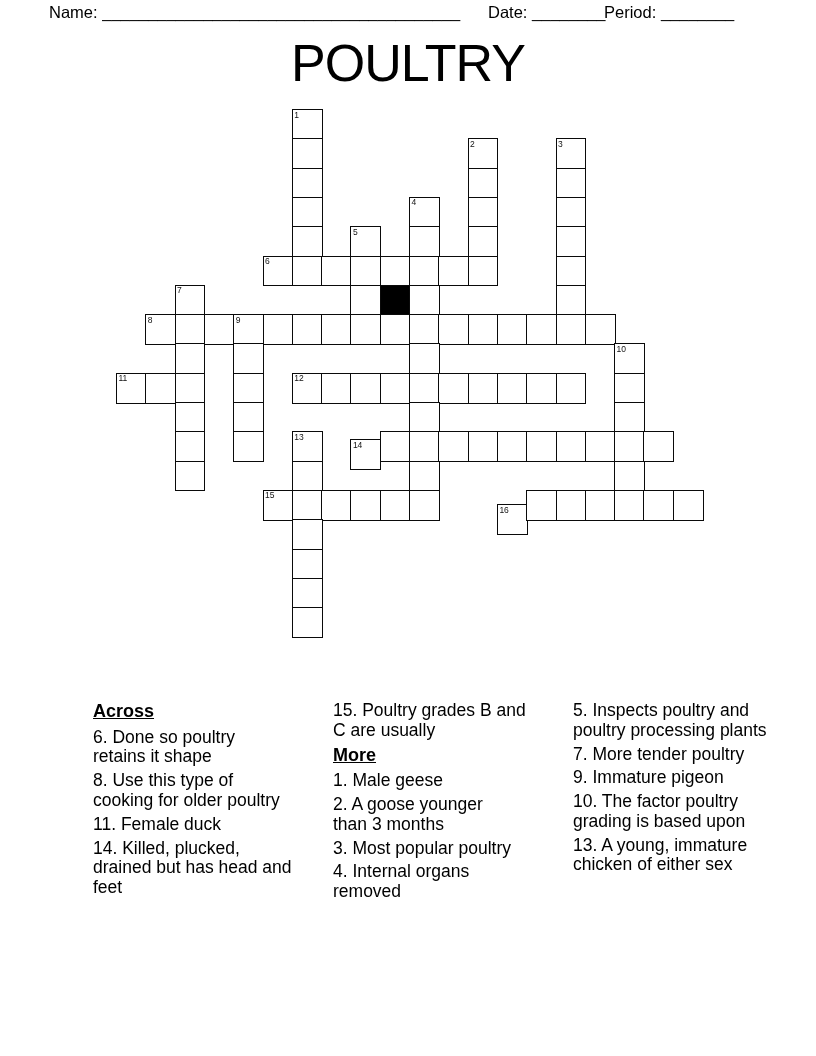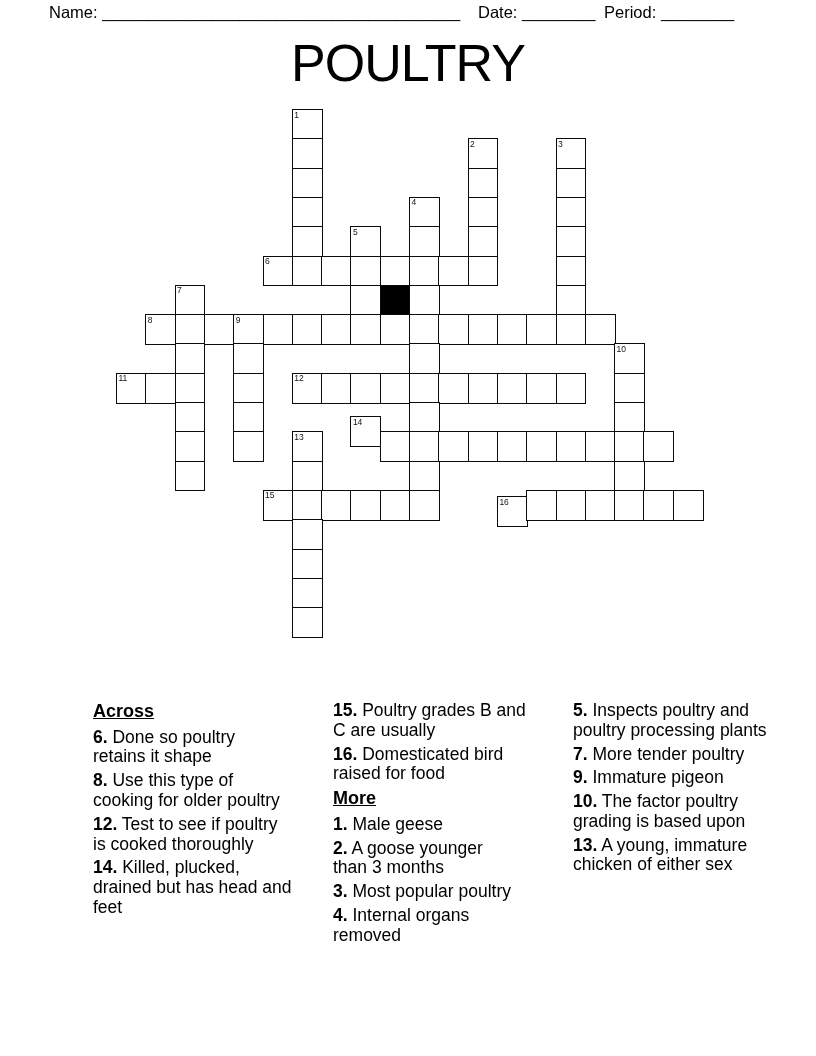--- a/index.html
+++ b/index.html
@@ -4,21 +4,21 @@
 <style>
   html,body { margin:0; padding:0; }
   body {
     width:816px; height:1056px; position:relative; background:#ffffff;
     font-family:"Liberation Sans", sans-serif; color:#000; overflow:hidden;
   }
   
   .hfield { position:absolute; top:3px; font-size:16.5px; white-space:nowrap; }
   .hfield .uline { letter-spacing:0; }
   #name-field   { left:49px; }
-  #date-field   { left:478px; }
+  #date-field   { left:488px; }
   #period-field { left:604px; }
   
   .title {
     position:absolute; top:33px; left:0; width:816px; text-align:center;
     font-size:52px; letter-spacing:-1px; font-weight:400;
   }
   
   #grid { position:absolute; left:116px; top:109px; width:586px; height:528px; }
   .cell {
     position:absolute; width:30.9px; height:30.9px; box-sizing:border-box;
@@ -33,21 +33,21 @@
   #clues { position:absolute; left:0; top:701px; width:816px; }
   .clue-col { position:absolute; top:0; width:240px;margin-left:44px; }
   .clue-col.col1 { left:49px; }
   .clue-col.col2 { left:289px; }
   .clue-col.col3 { left:529px; }
   .clue-heading {
     font-size:18px; font-weight:bold; text-decoration:underline;
     margin:0 0 6px 0; line-height:1.15;
   }
   .clue { font-size:17.5px; line-height:1.13; margin:0 0 4px 0; }
-  .clue b { font-weight:bold; }
+  .clue b { font-weight:normal; }
   .clue .clue-text { white-space:pre-line; }
 </style>
 </head>
 <body>
 
 <div class="hfield" id="name-field"><span>Name:</span> <span class="uline">_______________________________________</span></div>
 <div class="hfield" id="date-field"><span>Date:</span> <span class="uline">________</span></div>
 <div class="hfield" id="period-field"><span>Period:</span> <span class="uline">________</span></div>
 
 <div class="title">POULTRY</div>
@@ -144,21 +144,21 @@
     <div class="cell" style="left: 498.1px; top: 263.7px;"></div>
     <div class="cell" style="left: 58.6px; top: 293px;"></div>
     <div class="cell" style="left: 117.2px; top: 293px;"></div>
     <div class="cell" style="left: 293px; top: 293px;"></div>
     <div class="cell" style="left: 498.1px; top: 293px;"></div>
     <div class="cell" style="left: 58.6px; top: 322.3px;"></div>
     <div class="cell" style="left: 117.2px; top: 322.3px;"></div>
     <div class="cell" style="left: 175.8px; top: 322.3px;">
       <span class="num">13</span>
     </div>
-    <div class="cell" style="left: 234.4px; top: 307px;">
+    <div class="cell" style="left: 234.4px; top: 330px;">
       <span class="num">14</span>
     </div>
     <div class="cell" style="left: 263.7px; top: 322.3px;"></div>
     <div class="cell" style="left: 293px; top: 322.3px;"></div>
     <div class="cell" style="left: 322.3px; top: 322.3px;"></div>
     <div class="cell" style="left: 351.6px; top: 322.3px;"></div>
     <div class="cell" style="left: 380.9px; top: 322.3px;"></div>
     <div class="cell" style="left: 410.2px; top: 322.3px;"></div>
     <div class="cell" style="left: 439.5px; top: 322.3px;"></div>
     <div class="cell" style="left: 468.8px; top: 322.3px;"></div>
@@ -169,21 +169,21 @@
     <div class="cell" style="left: 293px; top: 351.6px;"></div>
     <div class="cell" style="left: 498.1px; top: 351.6px;"></div>
     <div class="cell" style="left: 146.5px; top: 380.9px;">
       <span class="num">15</span>
     </div>
     <div class="cell" style="left: 175.8px; top: 380.9px;"></div>
     <div class="cell" style="left: 205.1px; top: 380.9px;"></div>
     <div class="cell" style="left: 234.4px; top: 380.9px;"></div>
     <div class="cell" style="left: 263.7px; top: 380.9px;"></div>
     <div class="cell" style="left: 293px; top: 380.9px;"></div>
-    <div class="cell" style="left: 380.9px; top: 387px;">
+    <div class="cell" style="left: 380.9px; top: 395px;">
       <span class="num">16</span>
     </div>
     <div class="cell" style="left: 410.2px; top: 380.9px;"></div>
     <div class="cell" style="left: 439.5px; top: 380.9px;"></div>
     <div class="cell" style="left: 468.8px; top: 380.9px;"></div>
     <div class="cell" style="left: 498.1px; top: 380.9px;"></div>
     <div class="cell" style="left: 527.4px; top: 380.9px;"></div>
     <div class="cell" style="left: 556.7px; top: 380.9px;"></div>
     <div class="cell" style="left: 175.8px; top: 410.2px;"></div>
     <div class="cell" style="left: 175.8px; top: 439.5px;"></div>
@@ -191,31 +191,28 @@
     <div class="cell" style="left: 175.8px; top: 498.1px;"></div>
   </div>
 
 <div id="clues">
   <div class="clue-col col1">
       <div class="clue-heading">Across</div>
       <div class="clue"><b>6.</b><span class="clue-text"> Done so poultry
 retains it shape</span></div>
       <div class="clue"><b>8.</b><span class="clue-text"> Use this type of
 cooking for older poultry</span></div>
-      <div class="clue"><b>12.</b><span class="clue-text"> Test to see if poultry
-is cooked thoroughly</span></div>
+      <div class="clue"><b>11.</b><span class="clue-text"> Female duck</span></div>
       <div class="clue"><b>14.</b><span class="clue-text"> Killed, plucked,
 drained but has head and
 feet</span></div>
     </div>
   <div class="clue-col col2">
       <div class="clue"><b>15.</b><span class="clue-text"> Poultry grades B and
 C are usually</span></div>
-      <div class="clue"><b>16.</b><span class="clue-text"> Domesticated bird
-raised for food</span></div>
       <div class="clue-heading">More</div>
       <div class="clue"><b>1.</b><span class="clue-text"> Male geese</span></div>
       <div class="clue"><b>2.</b><span class="clue-text"> A goose younger
 than 3 months</span></div>
       <div class="clue"><b>3.</b><span class="clue-text"> Most popular poultry</span></div>
       <div class="clue"><b>4.</b><span class="clue-text"> Internal organs
 removed</span></div>
     </div>
   <div class="clue-col col3">
       <div class="clue"><b>5.</b><span class="clue-text"> Inspects poultry and

